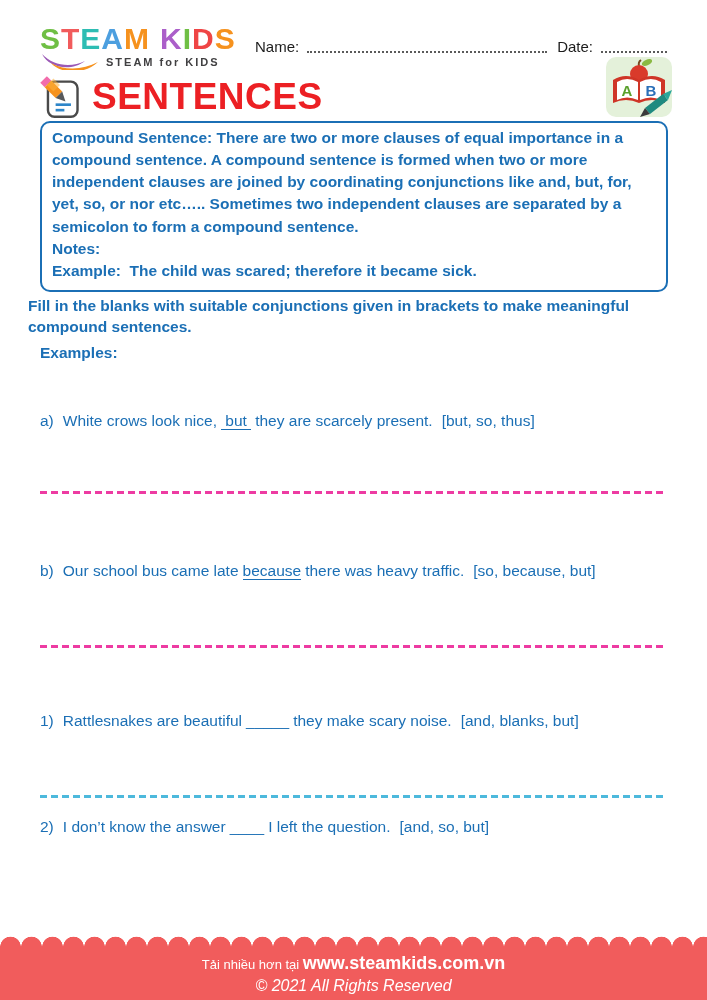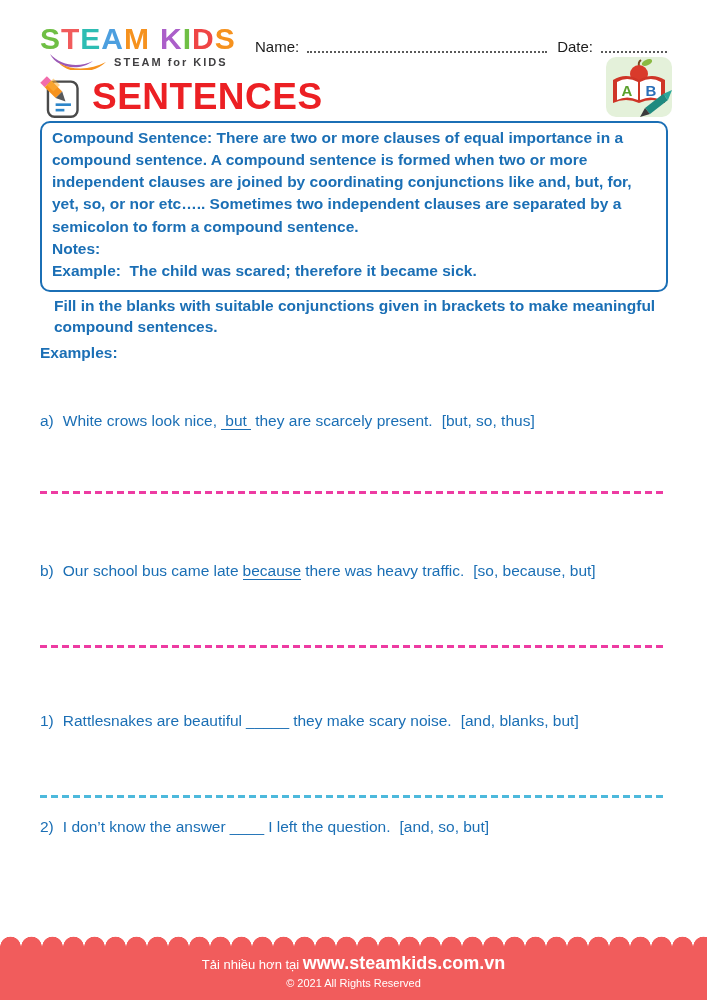--- a/index.html
+++ b/index.html
@@ -7,21 +7,21 @@
   body { font-family:"Liberation Sans", sans-serif; }
   .page {
     position:relative; width:707px; height:1000px; background:#fff;
     overflow:hidden; margin:0 auto;
   }
 
   
   .logo { position:absolute; left:40px; top:24px; }
   .logo-letters { font-weight:bold; font-size:30px; letter-spacing:1px; line-height:1; }
   .logo-letters .sp-k { margin-left:10px; }
-  .logo-sub { display:flex; align-items:flex-start; margin-top:-2px;justify-content:center; }
+  .logo-sub { display:flex; align-items:flex-start; margin-top:-2px; }
   .swoosh { width:60px; height:18px; margin-left:0; }
   .tagline { font-size:11px; font-weight:bold; color:#414042; letter-spacing:2px; margin-left:6px; margin-top:4px; }
 
   .name-date { position:absolute; left:255px; top:38px; width:412px; display:flex; align-items:flex-end; font-size:15px; color:#1c1c1c; }
   .fill-line { border-bottom:2px dotted #5a5a5a; height:14px; }
   .name-line { flex:1; margin:0 10px 2px 8px; }
   .date-line { width:66px; margin:0 0 2px 8px; }
 
   .title-row { position:absolute; left:38px; top:74px; display:flex; align-items:center; }
   .title-icon { width:44px; height:46px; }
@@ -32,21 +32,21 @@
   
   .notes-box {
     position:absolute; left:40px; top:121px; width:628px;
     border:2.5px solid var(--blue); border-radius:10px;
     padding:4px 10px 8px 10px;
     color:var(--blue); font-weight:bold; font-size:15.5px; line-height:1.43;
   }
   .notes-example { white-space:pre-wrap; }
 
   
-  .instructions { position:absolute; left:54px; top:296px; width:628px;
+  .instructions { position:absolute; left:28px; top:296px; width:628px;
     color:var(--blue); font-weight:bold; font-size:15.5px; line-height:1.35; }
   .examples-label { position:absolute; left:40px; top:344px;
     color:var(--blue); font-weight:bold; font-size:15.5px; }
 
   
   .item { position:absolute; left:40px; width:640px; color:var(--blue); font-size:15.5px; line-height:1.4; }
   .item-num { display:inline-block; margin-right:9px; }
   .item-answer { white-space:pre; margin:0 4px; }
   .item-answer.u { border-bottom:1.5px solid currentColor; }
   .item-options { margin-left:9px; }
@@ -55,21 +55,21 @@
     background:repeating-linear-gradient(90deg, var(--c) 0 7px, transparent 7px 11px); }
 
   
   .footer { position:absolute; left:0; right:0; bottom:0; height:66px; }
   .scallops { height:13px;
     background:radial-gradient(circle at 50% 100%, var(--footer) 10px, transparent 10.6px);
     background-size:21px 13px; background-repeat:repeat-x; }
   .footer-body { height:53px; background:var(--footer); color:#fff; text-align:center; padding-top:6px; }
   .footer-line1 { font-size:13px; }
   .footer-line1 b { font-size:18px; }
-  .footer-line2 { font-size:11px; margin-top:3px; }
+  .footer-line2 { font-size:16px; font-style:italic; margin-top:3px; }
 </style>
 </head>
 <body>
 
 <div class="page" style="--blue: #1B6FB5; --red: #EC2024; --footer: #F15C5C;">
 
   <div class="logo">
     <div class="logo-letters">
       <span style="color: rgb(111, 191, 68);">S</span><span style="color: rgb(241, 91, 92);">T</span><span style="color: rgb(46, 189, 179);">E</span><span style="color: rgb(77, 159, 223);">A</span><span style="color: rgb(246, 146, 30);">M</span><span class="sp-k" style="color: rgb(171, 95, 201);">K</span><span style="color: rgb(111, 191, 68);">I</span><span style="color: rgb(239, 69, 69);">D</span><span style="color: rgb(246, 146, 30);">S</span>
     </div>

